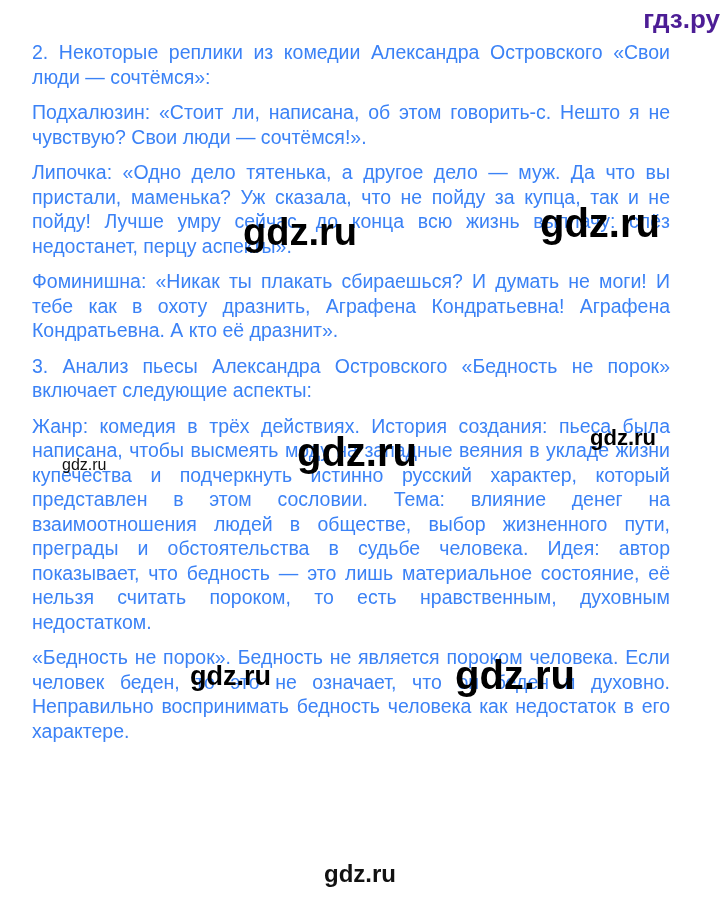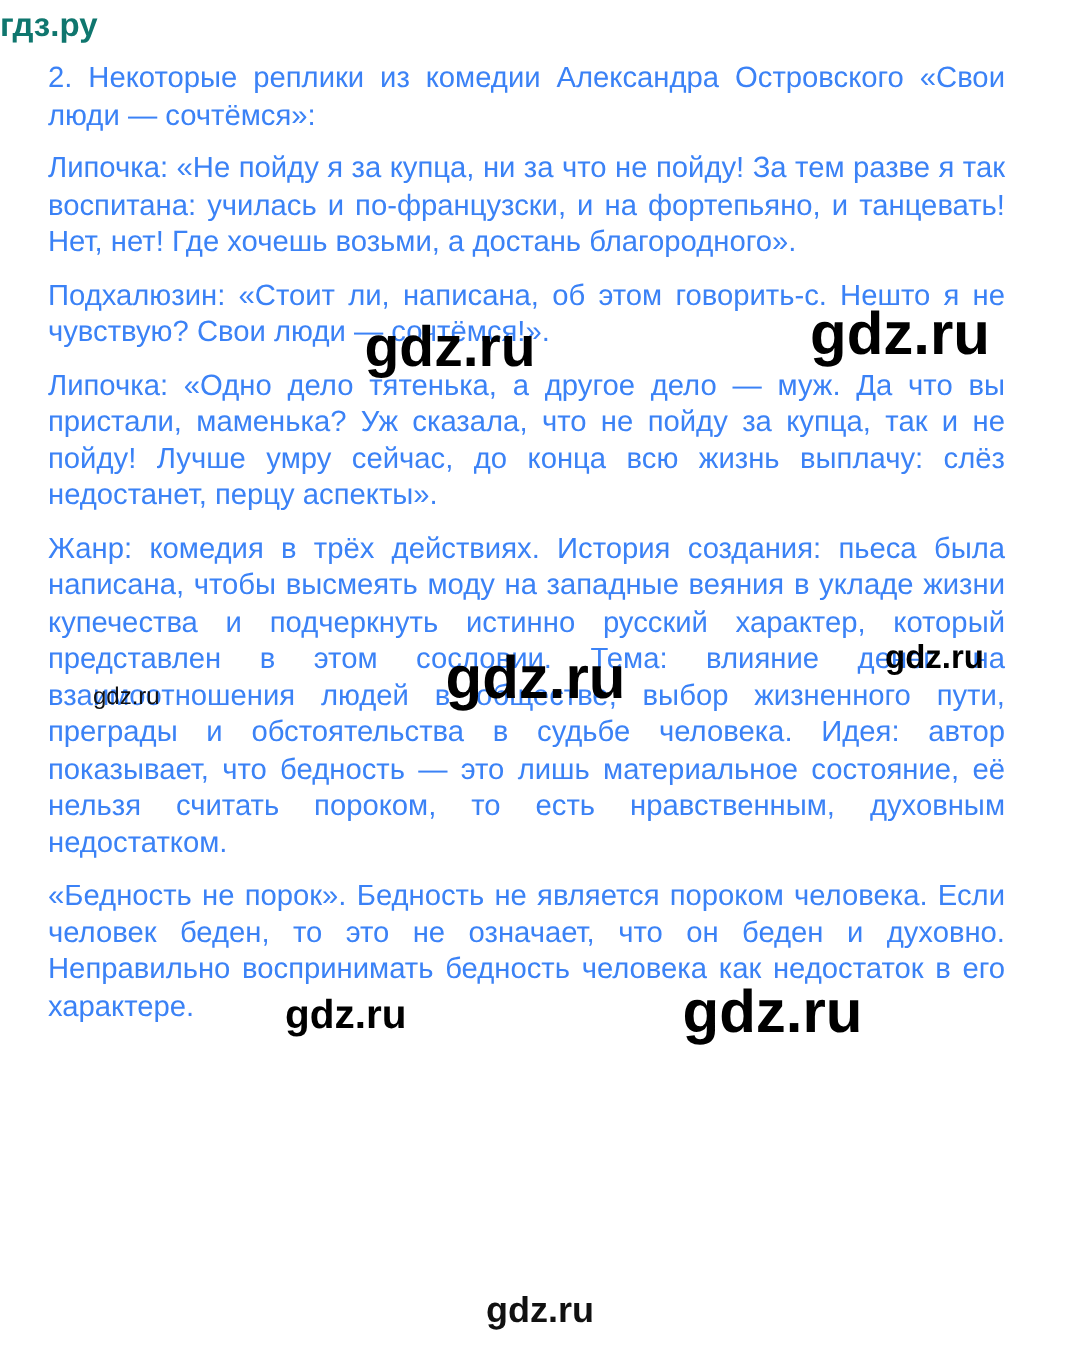--- a/index.html
+++ b/index.html
@@ -1,20 +1,20 @@
 <!DOCTYPE html>
 <html><head>
 <meta charset="utf-8">
 <style>
   html, body { margin: 0; padding: 0; background: #ffffff; }
   body { width: 720px; height: 905px; position: relative; overflow: hidden; }
   .header {
-    position: absolute; top: 4px; left: 0; width: 720px; text-align: left;
-    font-family: "Liberation Sans", sans-serif; font-weight: bold; font-size: 22px;
-    color: #0f766e; letter-spacing: 0px;
+    position: absolute; top: 4px; left: 0; width: 720px; text-align: right;
+    font-family: "Liberation Sans", sans-serif; font-weight: bold; font-size: 26px;
+    color: #4c1d95; letter-spacing: 0px;
   }
   .content {
     position: absolute; top: 40px; left: 32px; width: 638px;
     font-family: Liberation Sans, sans-serif; font-size: 19.5px; line-height: 24.5px;
     color: #3b82f6;
   }
   .content p { margin: 0 0 11px 0; text-align: justify; }
   .wm {
     position: absolute; font-family: "Liberation Sans", sans-serif; font-weight: bold;
     color: #000; line-height: 1;
@@ -25,23 +25,24 @@
     font-family: "Liberation Sans", sans-serif; font-weight: bold; font-size: 24px; color: #111;
   }
 </style>
 </head>
 <body>
 
 <div class="header">гдз.ру</div>
 
 <div class="content">
   <p>2. Некоторые реплики из комедии Александра Островского «Свои люди — сочтёмся»:</p>
-  <p>Липочка: «Не пойду я за купца, ни за что не пойду! За тем разве я так воспитана: училась и по-французски, и на фортепьяно, и танцевать! Нет, нет! Где хочешь возьми, а достань благородного».</p>
   <p>Подхалюзин: «Стоит ли, написана, об этом говорить-с. Нешто я не чувствую? Свои люди — сочтёмся!».</p>
   <p>Липочка: «Одно дело тятенька, а другое дело — муж. Да что вы пристали, маменька? Уж сказала, что не пойду за купца, так и не пойду! Лучше умру сейчас, до конца всю жизнь выплачу: слёз недостанет, перцу аспекты».</p>
+  <p>Фоминишна: «Никак ты плакать сбираешься? И думать не моги! И тебе как в охоту дразнить, Аграфена Кондратьевна! Аграфена Кондратьевна. А кто её дразнит».</p>
+  <p>3. Анализ пьесы Александра Островского «Бедность не порок» включает следующие аспекты:</p>
   <p>Жанр: комедия в трёх действиях. История создания: пьеса была написана, чтобы высмеять моду на западные веяния в укладе жизни купечества и подчеркнуть истинно русский характер, который представлен в этом сословии. Тема: влияние денег на взаимоотношения людей в обществе, выбор жизненного пути, преграды и обстоятельства в судьбе человека. Идея: автор показывает, что бедность — это лишь материальное состояние, её нельзя считать пороком, то есть нравственным, духовным недостатком.</p>
   <p>«Бедность не порок». Бедность не является пороком человека. Если человек беден, то это не означает, что он беден и духовно. Неправильно воспринимать бедность человека как недостаток в его характере.</p>
 </div>
 
 <div class="wm" style="left: 243px; top: 213px; font-size: 38px;">gdz.ru</div>
 <div class="wm" style="left: 540px; top: 203px; font-size: 40px;">gdz.ru</div>
 <div class="wm" style="left: 297px; top: 432px; font-size: 40px;">gdz.ru</div>
 <div class="wm" style="left: 590px; top: 427px; font-size: 22px;">gdz.ru</div>
 <div class="wm wm-small" style="left: 62px; top: 457px; font-size: 16px;">gdz.ru</div>
 <div class="wm" style="left: 190px; top: 663px; font-size: 27px;">gdz.ru</div>

